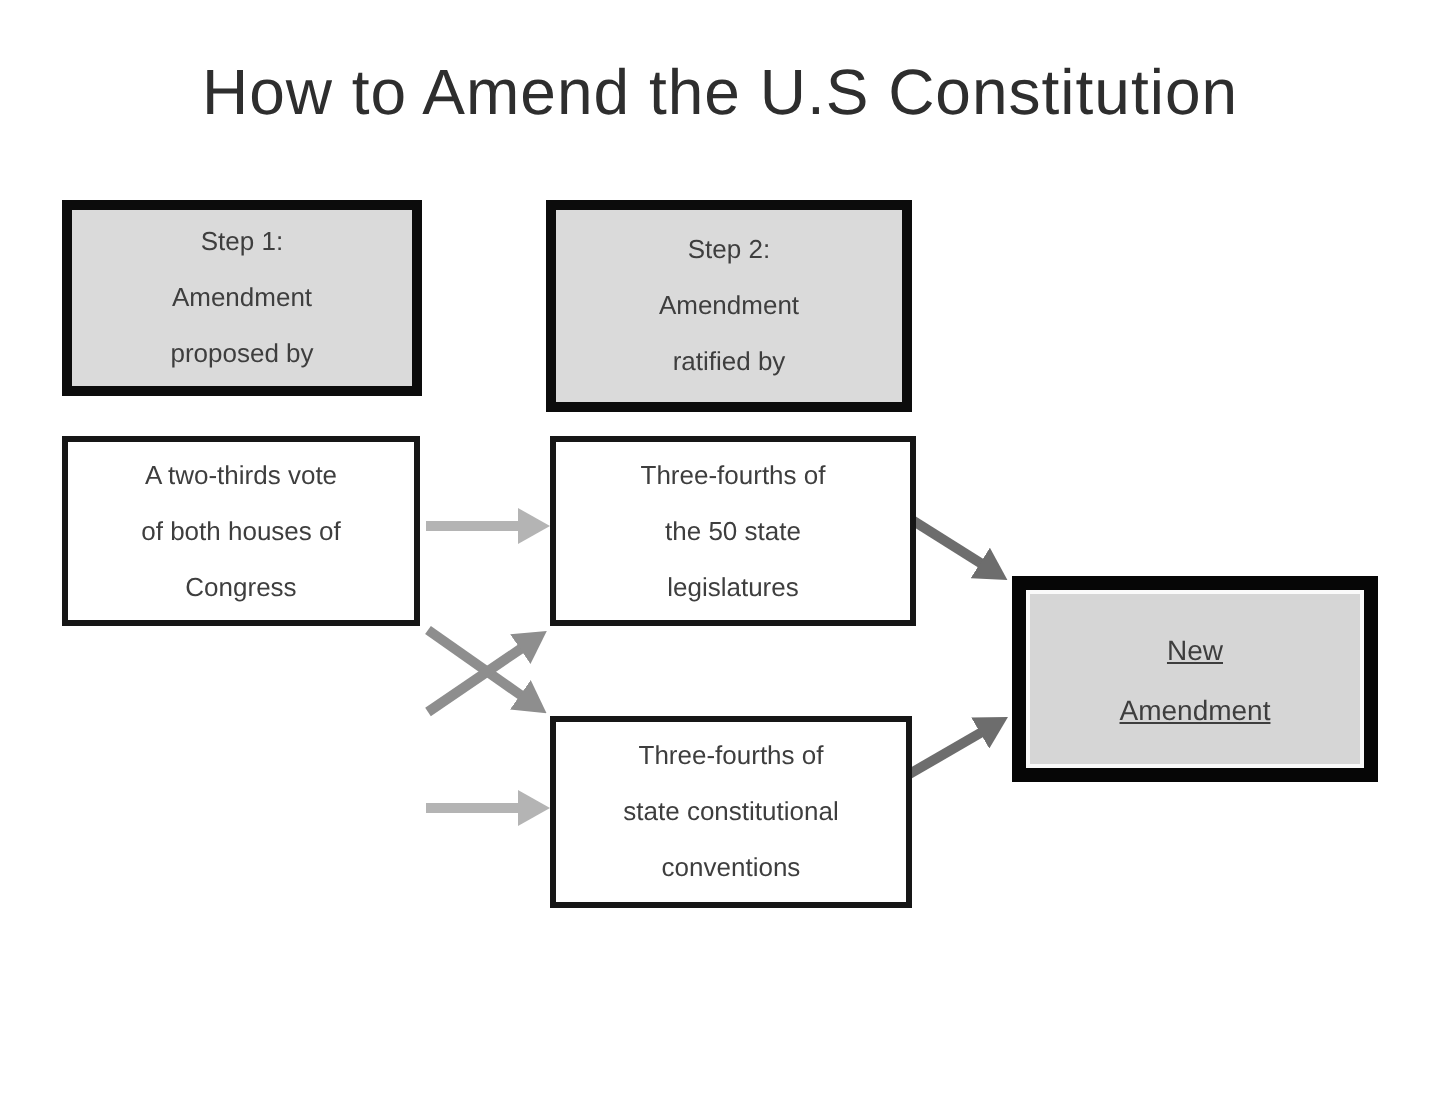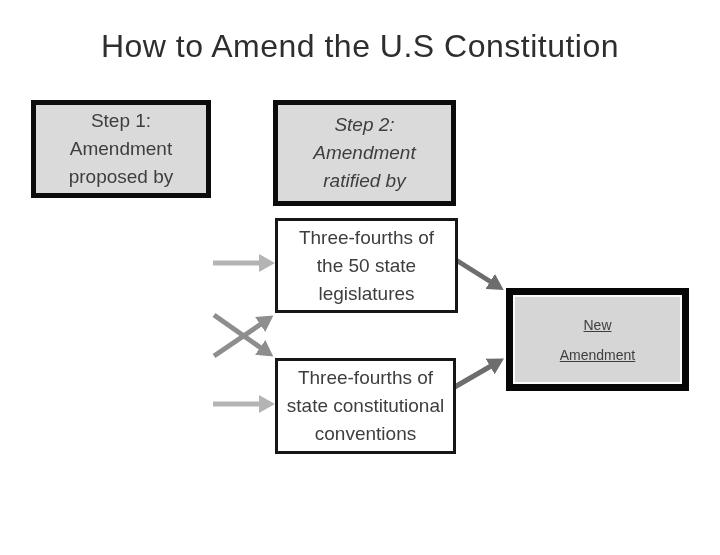--- a/index.html
+++ b/index.html
@@ -24,39 +24,39 @@
     overflow:hidden;
   }
   .title{
     position:absolute;left:0;top:28px;width:720px;margin:0;
     text-align:center;font-size:32px;font-weight:400;letter-spacing:.5px;
     color:var(--title-color);
   }
   .arrow-layer{position:absolute;left:0;top:0;width:720px;height:555px;pointer-events:none;}
   .box{
     position:absolute;box-sizing:border-box;display:flex;align-items:center;justify-content:center;
-    text-align:center;color:var(--text-color);font-size:19px;line-height:28px;
+    text-align:center;color:var(--text-color);font-size:13px;line-height:28px;
   }
   .box .txt{white-space:pre-line;}
   .box.header{
     background:var(--header-box-fill);
     border:5px solid var(--header-box-border);
   }
   .box.plain{
     background:var(--plain-box-fill);
     border:3px solid var(--plain-box-border);
   }
   .box.result{
     background:var(--result-box-fill);
     border:7px solid var(--result-box-border);
     box-shadow:inset 0 0 0 2px var(--result-box-inner-line);
     font-size:14px;line-height:30px;text-decoration:underline;
   }
   #box-step1{left:31px;top:100px;width:180px;height:98px;}
-  #box-step2{left:273px;top:100px;width:183px;height:106px;font-style:italic;}
+  #box-step2{left:273px;top:100px;width:183px;height:106px;}
   #box-congress{left:31px;top:218px;width:179px;height:95px;}
   #box-legislatures{left:275px;top:218px;width:183px;height:95px;}
   #box-convention{left:31px;top:359px;width:180px;height:95px;}
   #box-conventions{left:275px;top:358px;width:181px;height:96px;}
   #box-new-amendment{left:506px;top:288px;width:183px;height:103px;}
   .a{fill:none;stroke-width:5;stroke-linecap:butt;}
   .a-light{stroke:var(--arrow-light);}
   .a-med{stroke:var(--arrow-medium);}
   .a-dark{stroke:var(--arrow-dark);}
   .head-light{fill:var(--arrow-light);}
@@ -101,20 +101,25 @@
 Amendment
 proposed by</span>
   </div>
 
   <div class="box header" id="box-step2">
     <span class="txt">Step 2:
 Amendment
 ratified by</span>
   </div>
 
+  <div class="box plain" id="box-congress">
+    <span class="txt">A two-thirds vote
+of both houses of
+Congress</span>
+  </div>
 
   <div class="box plain" id="box-legislatures">
     <span class="txt">Three-fourths of
 the 50 state
 legislatures</span>
   </div>
 
 
   <div class="box plain" id="box-conventions">
     <span class="txt">Three-fourths of

